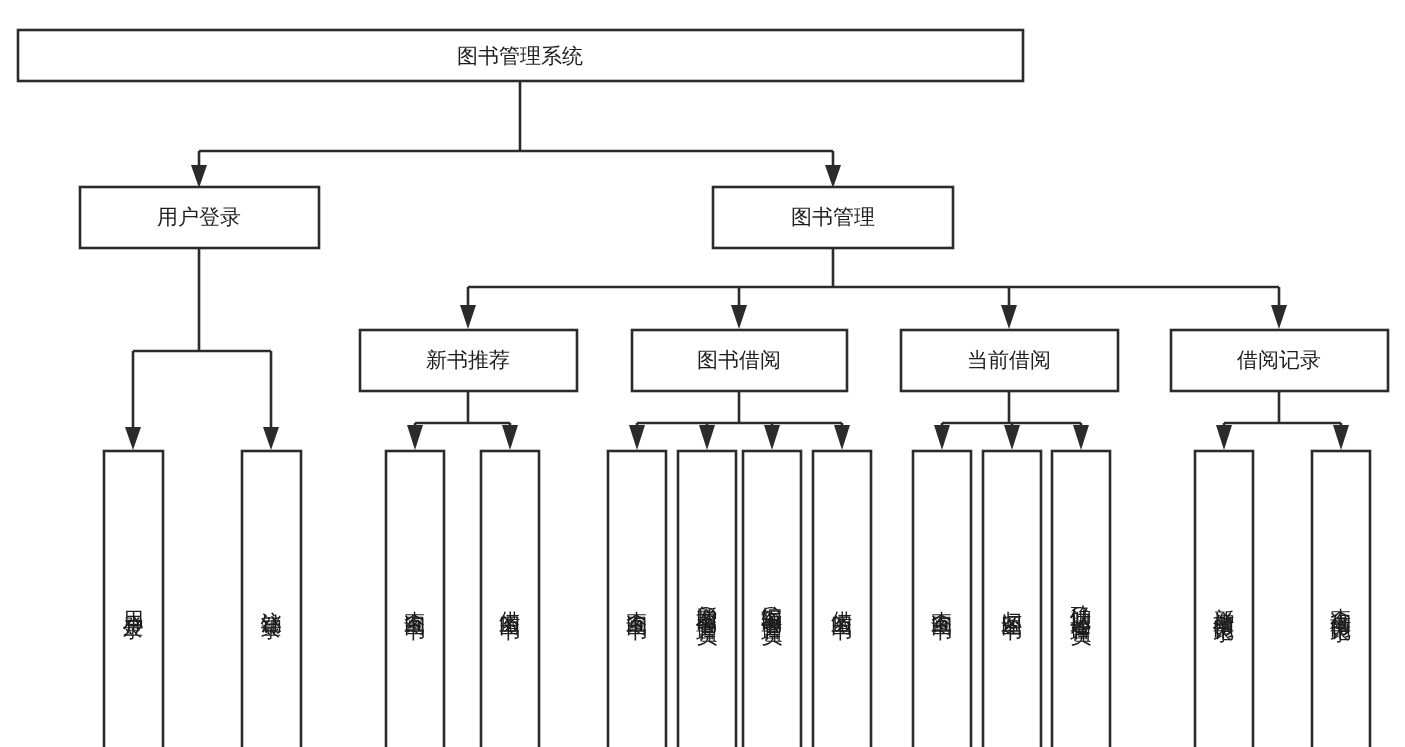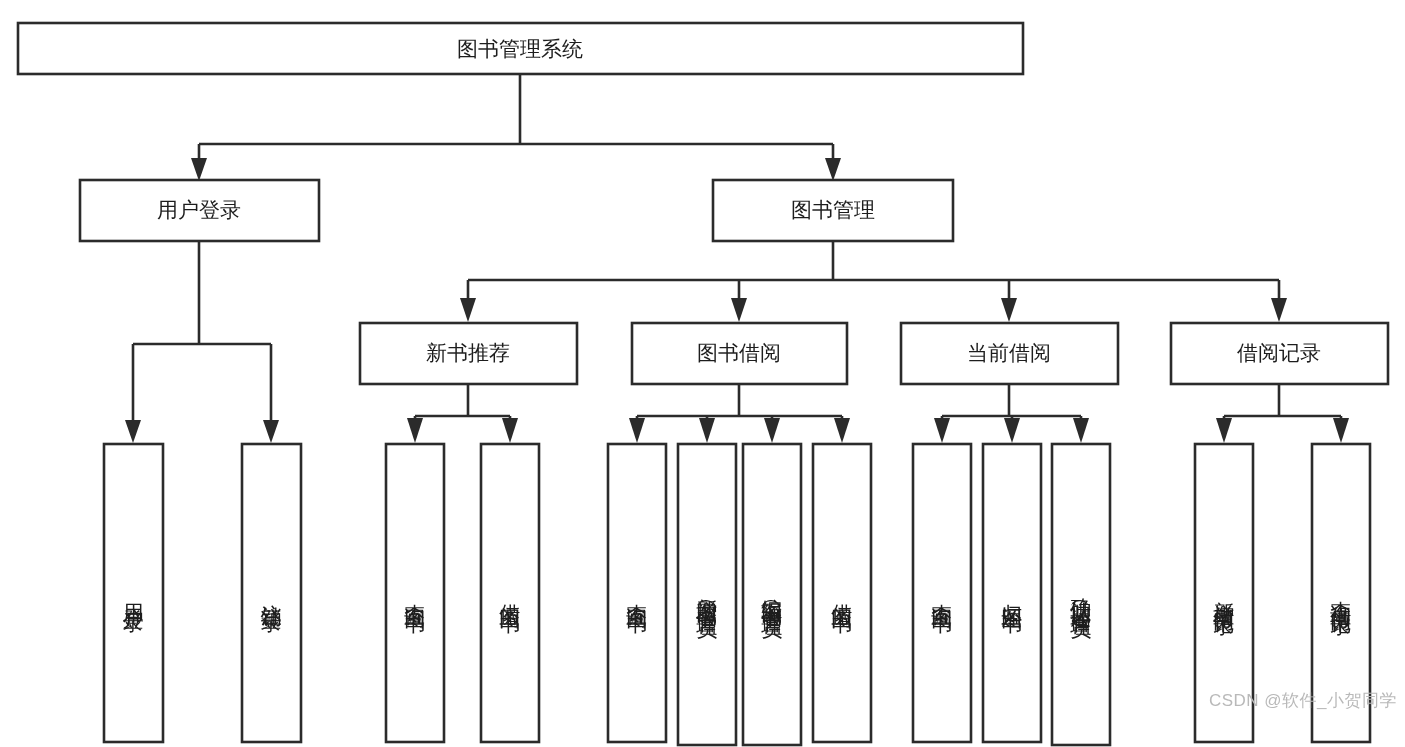--- a/index.html
+++ b/index.html
@@ -9,21 +9,21 @@
   }
   body {
     width: 1405px;
     height: 747px;
     overflow: hidden;
     font-family: "Liberation Sans", "DejaVu Sans", sans-serif;
     position: relative;
   }
   #diagram-root {
     position: absolute;
-    left: 0; top: 8px;
+    left: 0; top: 15px;
     width: 1405px;
     height: 710px;
   }
   svg.diagram {
     display: block;
     width: 1405px;
     height: 747px;
   }
   .node-box {
     fill: #ffffff;
@@ -250,15 +250,14 @@
     <span class="vlabel">确认归还（管理员）</span>
   </div>
 
   <div class="vlabel-wrap" style="left:1195px; top:436px; width:58px; height:298px;">
     <span class="vlabel">新增借阅记录</span>
   </div>
   <div class="vlabel-wrap" style="left:1312px; top:436px; width:58px; height:298px;">
     <span class="vlabel">查询借阅记录</span>
   </div>
 
-  <div class="watermark">CSDN @软件_小贺同学</div>
 
 </div>
 
 </body></html>

